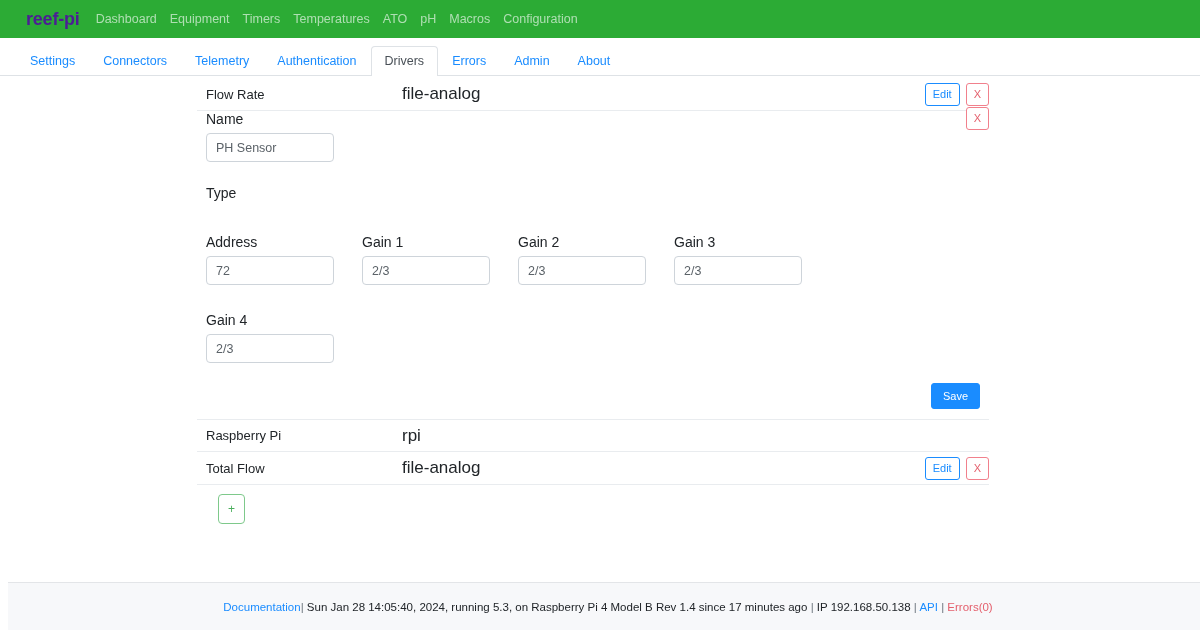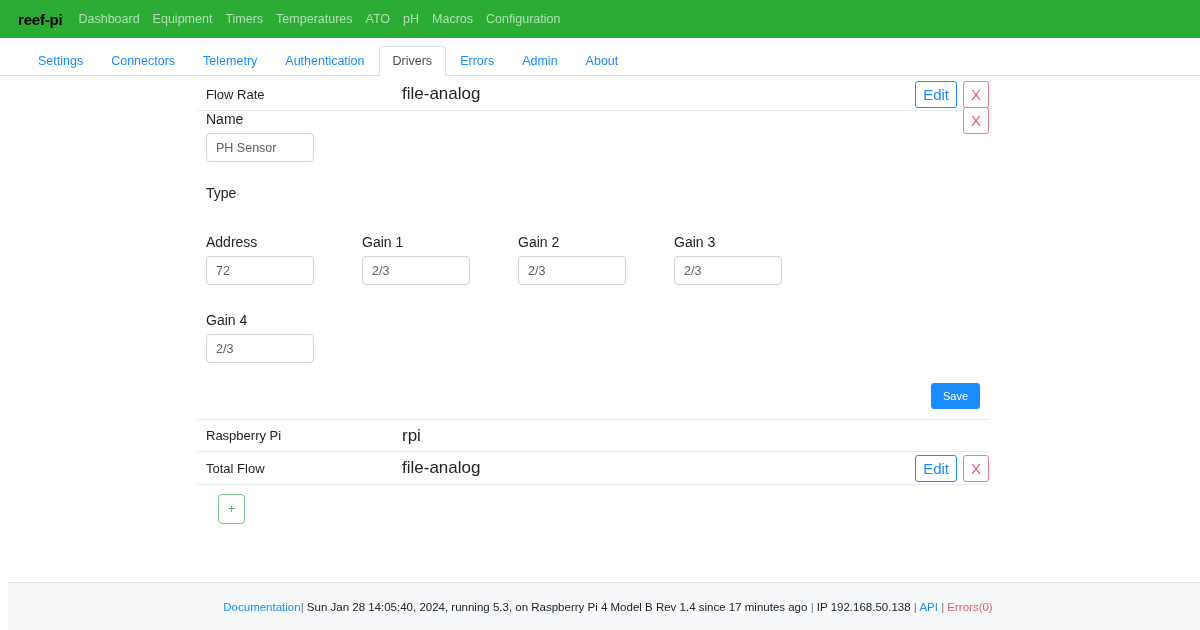--- a/index.html
+++ b/index.html
@@ -20,45 +20,45 @@
   
   .navbar {
     height: 38px;
     background: #2cab35;
     display: flex;
     align-items: center;
     padding: 0 10px;
     box-sizing: border-box;
   }
   .brand {
-    color: #000000;
+    color: #4c1d95;
     font-weight: bold;
-    font-size: 15px;
+    font-size: 18px;
     letter-spacing: -0.2px;
     margin-right: 16px;
-    margin-left: 8px;
+    margin-left: 16px;
   }
   .nav-links {
     display: flex;
     align-items: center;
     gap: 13px;
   }
   .nav-link {
     color: rgba(255,255,255,0.62);
     font-size: 12.5px;
     text-decoration: none;
     white-space: nowrap;
   }
 
   
   .tabbar {
     height: 38px;
     display: flex;
     align-items: flex-end;
-    padding-left: 24px;
+    padding-left: 16px;
     box-sizing: border-box;
     border-bottom: 1px solid #dee2e6;
     background: #fff;
   }
   .tab {
     font-size: 12.5px;
     color: #1a8cff;
     text-decoration: none;
     padding: 6px 13px 7px 13px;
     line-height: 1.3;
@@ -100,21 +100,21 @@
     color: #212529;
   }
   .row-actions {
     display: flex;
     gap: 6px;
     align-items: center;
   }
 
   .btn {
     font-family: "Liberation Sans", sans-serif;
-    font-size: 15px;
+    font-size: 11px;
     line-height: 1;
     padding: 5px 7px;
     border-radius: 3px;
     background: #fff;
     cursor: pointer;
     box-sizing: border-box;
   }
   .btn-edit {
     border: 1px solid #1a8cff;
     color: #1a8cff;
@@ -157,21 +157,21 @@
     display: block;
   }
   .inp {
     font-family: "Liberation Sans", sans-serif;
     font-size: 12.5px;
     color: #5b6268;
     border: 1px solid #ced4da;
     border-radius: 4px;
     padding: 7px 9px;
     box-sizing: border-box;
-    width: 108px;
+    width: 128px;
     height: 29px;
     background: #fff;
     outline: none;
   }
   .sel {
     width: 128px;
     height: 29px;
     background: #eceef0;
     border: 1px solid #dfe2e5;
     border-radius: 4px;

